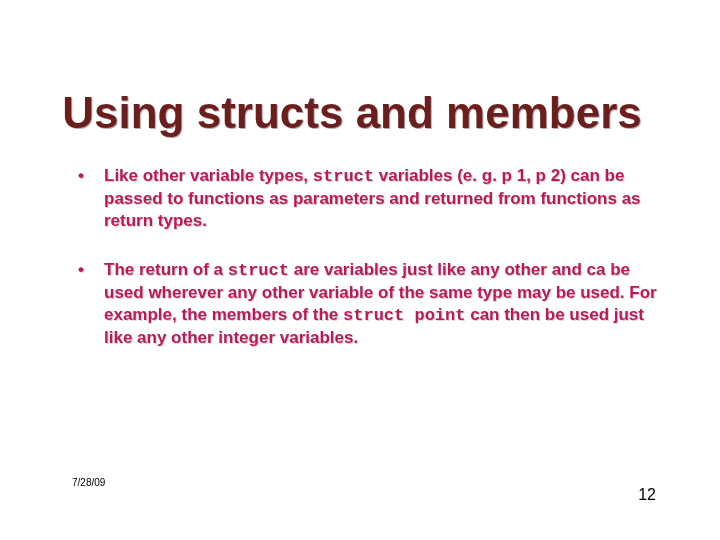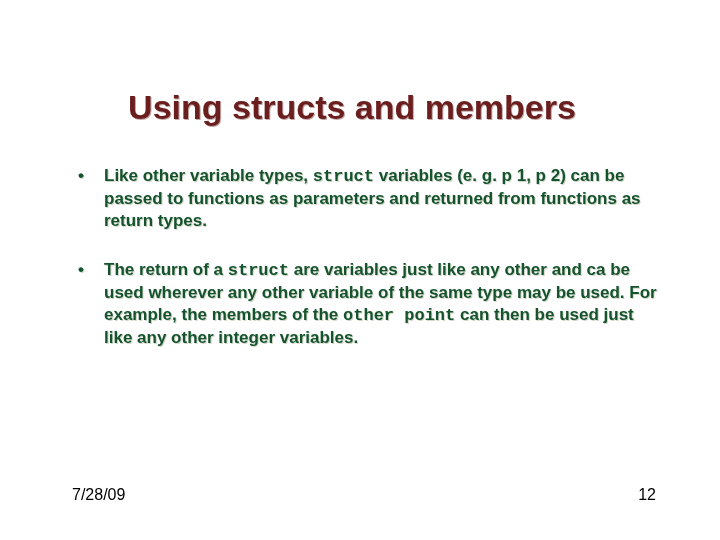--- a/index.html
+++ b/index.html
@@ -16,31 +16,31 @@
     width: 720px;
     height: 540px;
     box-sizing: border-box;
   }
   .title {
     position: absolute;
     top: 88px;
     left: 0;
     width: 704px;
     text-align: center;
-    font-size: 34px;
+    font-size: 44px;
     font-weight: bold;
     color: #6b1e1e;
     text-shadow: 1px 1px 0 #c2a9a9;
   }
   .body {
     position: absolute;
     top: 165px;
     left: 74px;
     right: 60px;
-    color: #14532d;
+    color: #be185d;
     font-size: 17px;
     font-weight: bold;
     line-height: 1.28;
     text-shadow: 1px 1px 0 #d3d6c8;
   }
   .bullet {
     position: relative;
     padding-left: 30px;
     margin-bottom: 28px;
   }
@@ -51,22 +51,22 @@
     top: 0;
     font-size: 17px;
   }
   .mono {
     font-family: "Courier New", Courier, monospace;
     font-weight: bold;
   }
   .footer-date {
     position: absolute;
     left: 72px;
-    bottom: 36px;
-    font-size: 16px;
+    bottom: 52px;
+    font-size: 10px;
     color: #000000;
     text-align: center;
   }
   .footer-page {
     position: absolute;
     right: 64px;
     bottom: 36px;
     font-size: 16px;
     color: #000000;
   }
@@ -78,21 +78,21 @@
 
   <div class="title">Using structs and members</div>
 
   <div class="body">
 
     <div class="bullet">
       <span>Like other variable types, </span><span class="mono">struct</span><span> variables (e. g. p 1, p 2) can be passed to functions as parameters and returned from functions as return types.</span>
     </div>
 
     <div class="bullet">
-      <span>The return of a </span><span class="mono">struct</span><span> are variables just like any other and ca be used wherever any other variable of the same type may be used. For example, the  members of the </span><span class="mono">other point</span><span> can then be used just like any other integer variables.</span>
+      <span>The return of a </span><span class="mono">struct</span><span> are variables just like any other and ca be used wherever any other variable of the same type may be used. For example, the  members of the </span><span class="mono">struct point</span><span> can then be used just like any other integer variables.</span>
     </div>
 
   </div>
 
   <div class="footer-date">7/28/09</div>
   <div class="footer-page">12</div>
 
 </div>
 
 </body></html>

